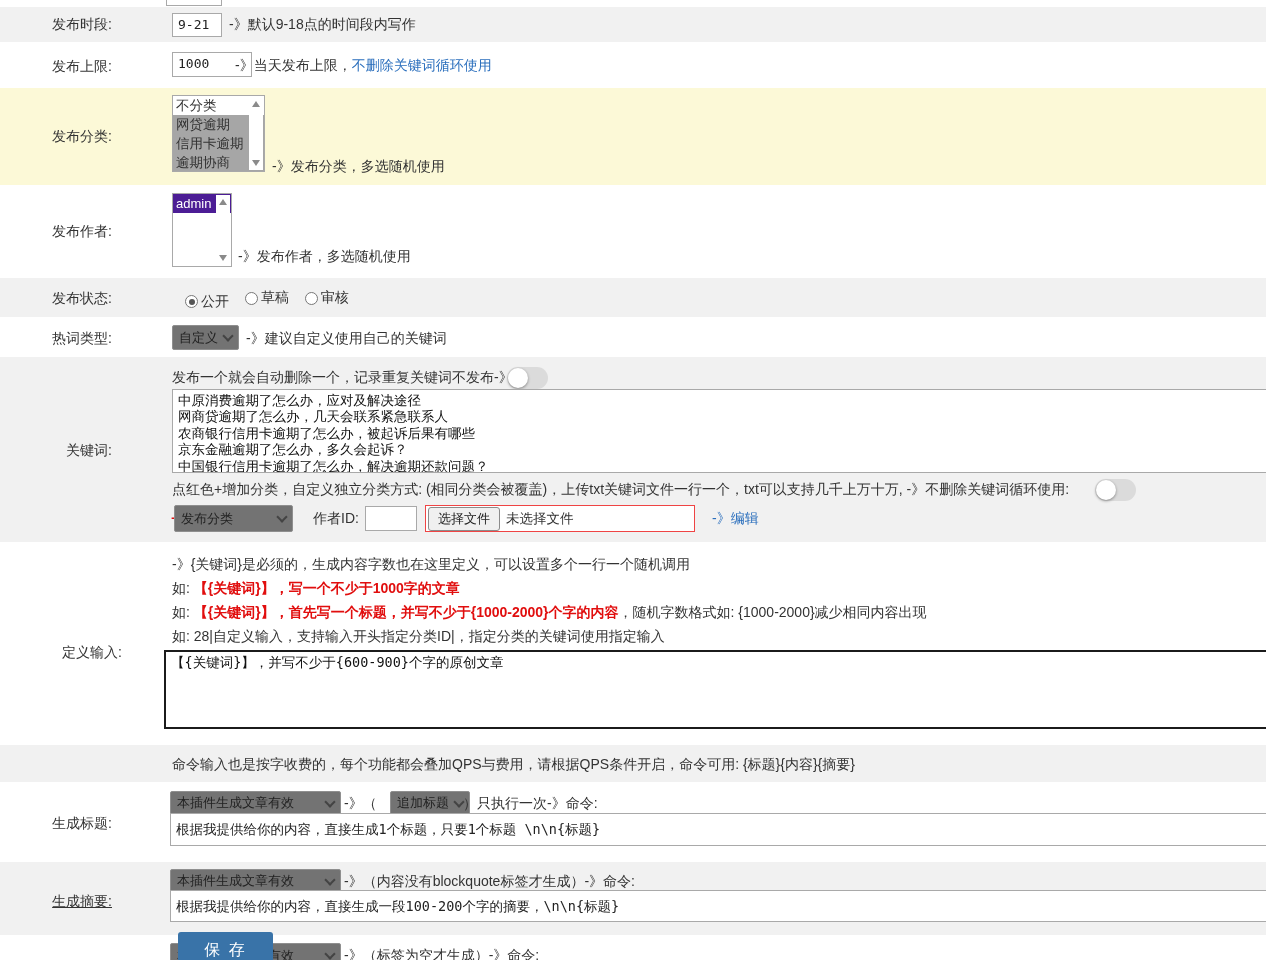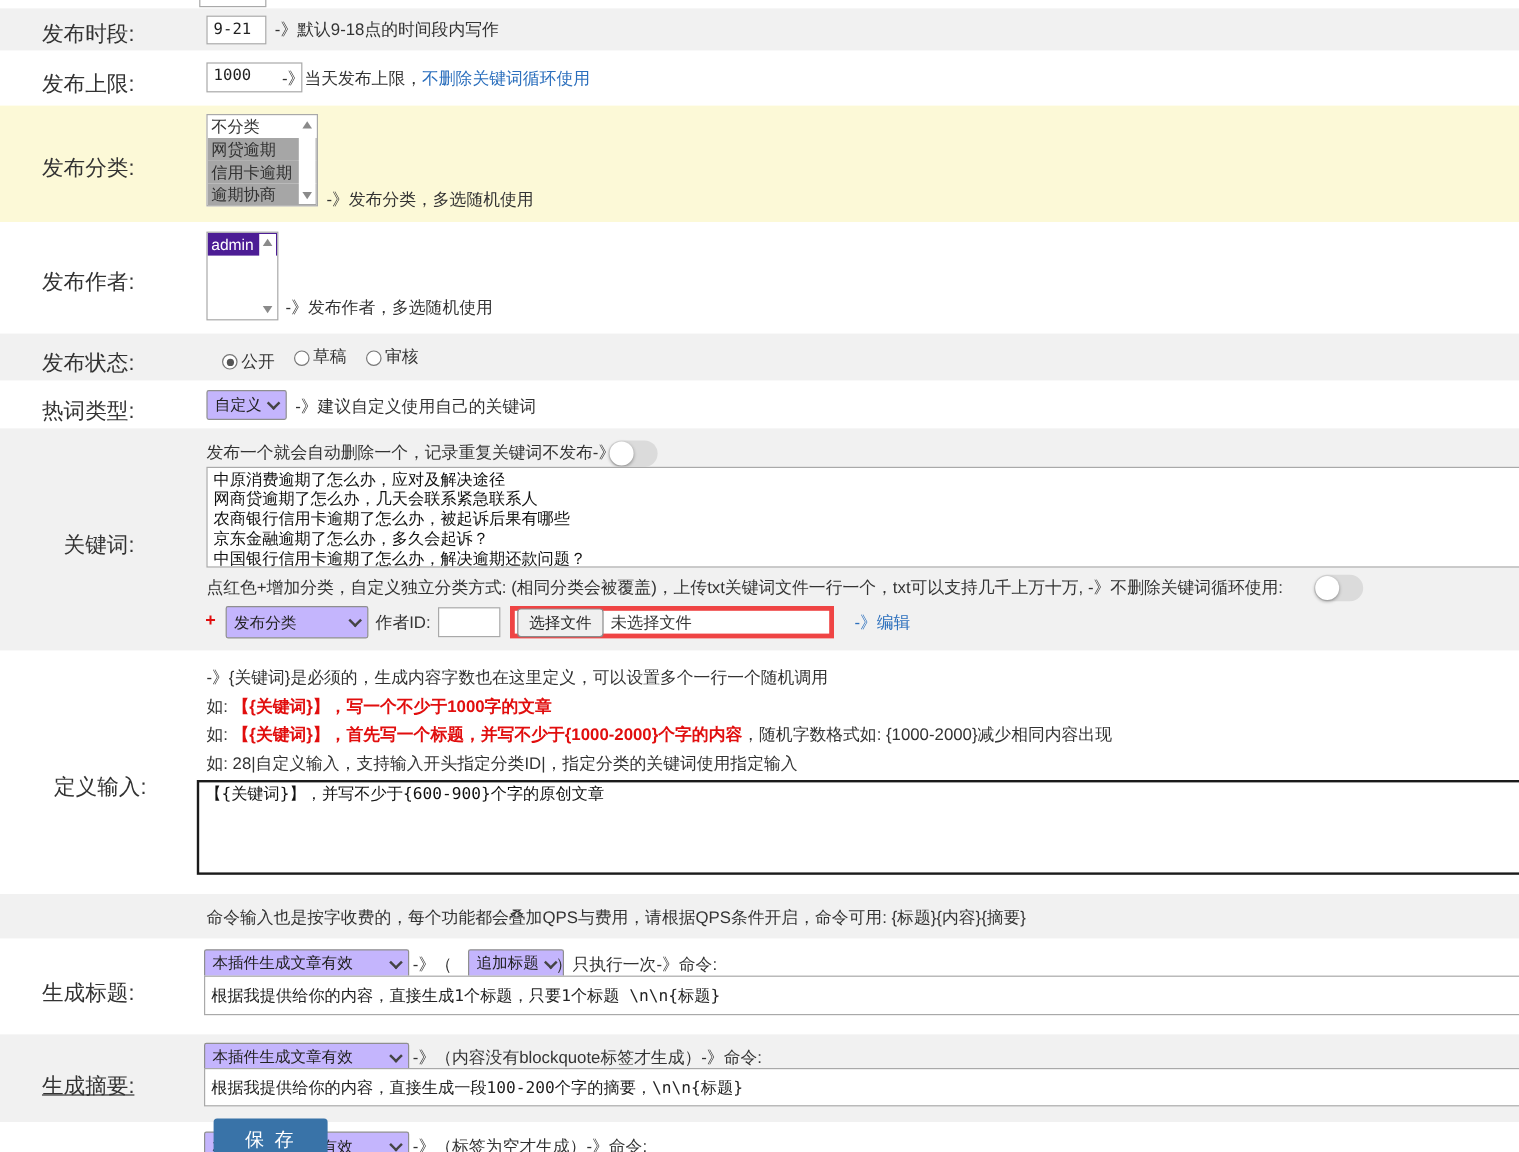--- a/index.html
+++ b/index.html
@@ -2,49 +2,49 @@
 <html><head>
 <meta charset="utf-8">
 <style>
   html,body{margin:0;padding:0;}
   body{font-family:"Liberation Sans","DejaVu Sans",sans-serif;font-size:14px;color:#333;background:#fff;}
   #screen{position:relative;width:1266px;height:960px;overflow:hidden;background:#fff;}
   .abs{position:absolute;}
   .rowbg{position:absolute;left:0;width:1266px;}
   .bg-gray{background:#f1f1f1;}
   .bg-yellow{background:#fcf9d7;}
-  .lbl{position:absolute;left:0;width:112px;text-align:right;color:#333;font-size:18px;}
+  .lbl{position:absolute;left:0;width:112px;text-align:right;color:#333;font-size:14px;}
   .cap{position:absolute;color:#333;font-size:14px;white-space:nowrap;}
   .link{color:#2b6fbd;cursor:pointer;text-decoration:none;}
   .red{color:#e10e0e;font-weight:bold;}
   .txtbox{position:absolute;background:#fff;border:1px solid #a9a9a9;box-sizing:border-box;
           font-family:"DejaVu Sans Mono",monospace;font-size:13px;color:#222;
           padding:3px 5px;white-space:pre;overflow:hidden;}
-  .selbox{position:absolute;background:#c4b5fd;border:1px solid #8f8f8f;border-radius:2px;box-sizing:border-box;
+  .selbox{position:absolute;background:#737373;border:1px solid #8f8f8f;border-radius:2px;box-sizing:border-box;
           display:flex;align-items:center;justify-content:space-between;padding:0 6px;font-size:13px;color:#222;
           white-space:nowrap;overflow:hidden;}
   .chev{flex:none;width:6px;height:6px;border-right:2px solid #444;border-bottom:2px solid #444;
         transform:rotate(45deg);margin-top:-3px;margin-left:6px;}
   .toggle{position:absolute;width:41px;height:22px;background:#dbdbdb;border-radius:11px;cursor:pointer;}
   .knob{position:absolute;left:1px;top:1px;width:20px;height:20px;background:#fff;border-radius:50%;
         box-shadow:0 1px 3px rgba(0,0,0,.4);}
   .listbox{position:absolute;background:#fff;border:1px solid #a9a9a9;box-sizing:border-box;overflow:hidden;}
   .opt{height:19px;line-height:19px;padding:0 3px;font-size:13.5px;white-space:nowrap;}
   .sb{position:absolute;right:1px;top:1px;bottom:1px;width:14px;background:#fff;display:flex;
       flex-direction:column;justify-content:space-between;align-items:center;padding:4px 0;box-sizing:border-box;}
   .tri-up{width:0;height:0;border-left:4px solid transparent;border-right:4px solid transparent;border-bottom:6px solid#8a8a8a;}
   .tri-dn{width:0;height:0;border-left:4px solid transparent;border-right:4px solid transparent;border-top:6px solid #8a8a8a;}
   .radio{display:inline-flex;align-items:center;margin-right:12px;cursor:pointer;}
   .rdot{width:13px;height:13px;border:1px solid #777;border-radius:50%;background:#fff;box-sizing:border-box;
         display:inline-flex;align-items:center;justify-content:center;margin-right:3px;}
   .rdot.on::after{content:"";width:6px;height:6px;border-radius:50%;background:#555;}
   textarea.ta{position:absolute;box-sizing:border-box;background:#fff;resize:none;
         font-family:"DejaVu Sans Mono",monospace;font-size:13.5px;line-height:16.4px;color:#111;
         padding:2px 5px;overflow:hidden;}
-  .filewrap{position:absolute;border:4px solid #ef4444;background:#fff;box-sizing:border-box;
+  .filewrap{position:absolute;border:1px solid #ef4444;background:#fff;box-sizing:border-box;
         display:flex;align-items:center;}
   .filebtn{margin:2px;border:1px solid #8b8b8b;background:#f0f0f0;border-radius:3px;padding:2px 9px;
         font-size:13px;color:#222;cursor:pointer;white-space:nowrap;}
   .savebtn{position:absolute;background:#3973a8;color:#fff;border:none;border-radius:3px;
         font-size:16px;letter-spacing:2px;text-align:center;cursor:pointer;z-index:7;
         font-family:"Liberation Sans","DejaVu Sans",sans-serif;}
   .wm{position:absolute;left:524px;top:446px;width:217px;height:68px;border:2px dashed #3b79dd;
       background:rgba(255,255,255,.45);box-sizing:border-box;display:flex;align-items:center;
       padding:3px 5px;z-index:6;}
   .wm-logo{flex:none;width:46px;height:52px;background:#1565d0;border-radius:5px;display:flex;
@@ -137,21 +137,21 @@
   <textarea class="ta" style="left: 172px; top: 389px; width: 1100px; height: 84px; border: 1px solid rgb(169, 169, 169);">中原消费逾期了怎么办，应对及解决途径
 网商贷逾期了怎么办，几天会联系紧急联系人
 农商银行信用卡逾期了怎么办，被起诉后果有哪些
 京东金融逾期了怎么办，多久会起诉？
 中国银行信用卡逾期了怎么办，解决逾期还款问题？</textarea>
   <div class="cap" style="left:172px;top:481px;">点红色+增加分类，自定义独立分类方式: (相同分类会被覆盖)，上传txt关键词文件一行一个，txt可以支持几千上万十万, -》不删除关键词循环使用:</div>
   <div class="toggle" style="left:1095px;top:479px;">
       <span class="knob"></span>
     </div>
   <div class="cap red" style="left:171px;top:509px;font-size:15px;">+</div>
-  <div class="selbox" style="left:188px;top:505px;width:119px;height:27px;">
+  <div class="selbox" style="left:174px;top:505px;width:119px;height:27px;">
     <span>发布分类</span>
       <span class="chev"></span>
   </div>
   <div class="cap" style="left:313px;top:510px;">作者ID:</div>
   <div class="txtbox" style="left:365px;top:506px;width:52px;height:25px;"></div>
   <div class="filewrap" style="left:425px;top:505px;width:270px;height:27px;">
     <span class="filebtn">选择文件</span>
     <span style="margin-left:4px;font-size:13.5px;color:#333;white-space:nowrap;">未选择文件</span>
   </div>
   <a class="link abs nowrap" style="left:712px;top:510px;">-》编辑</a>

